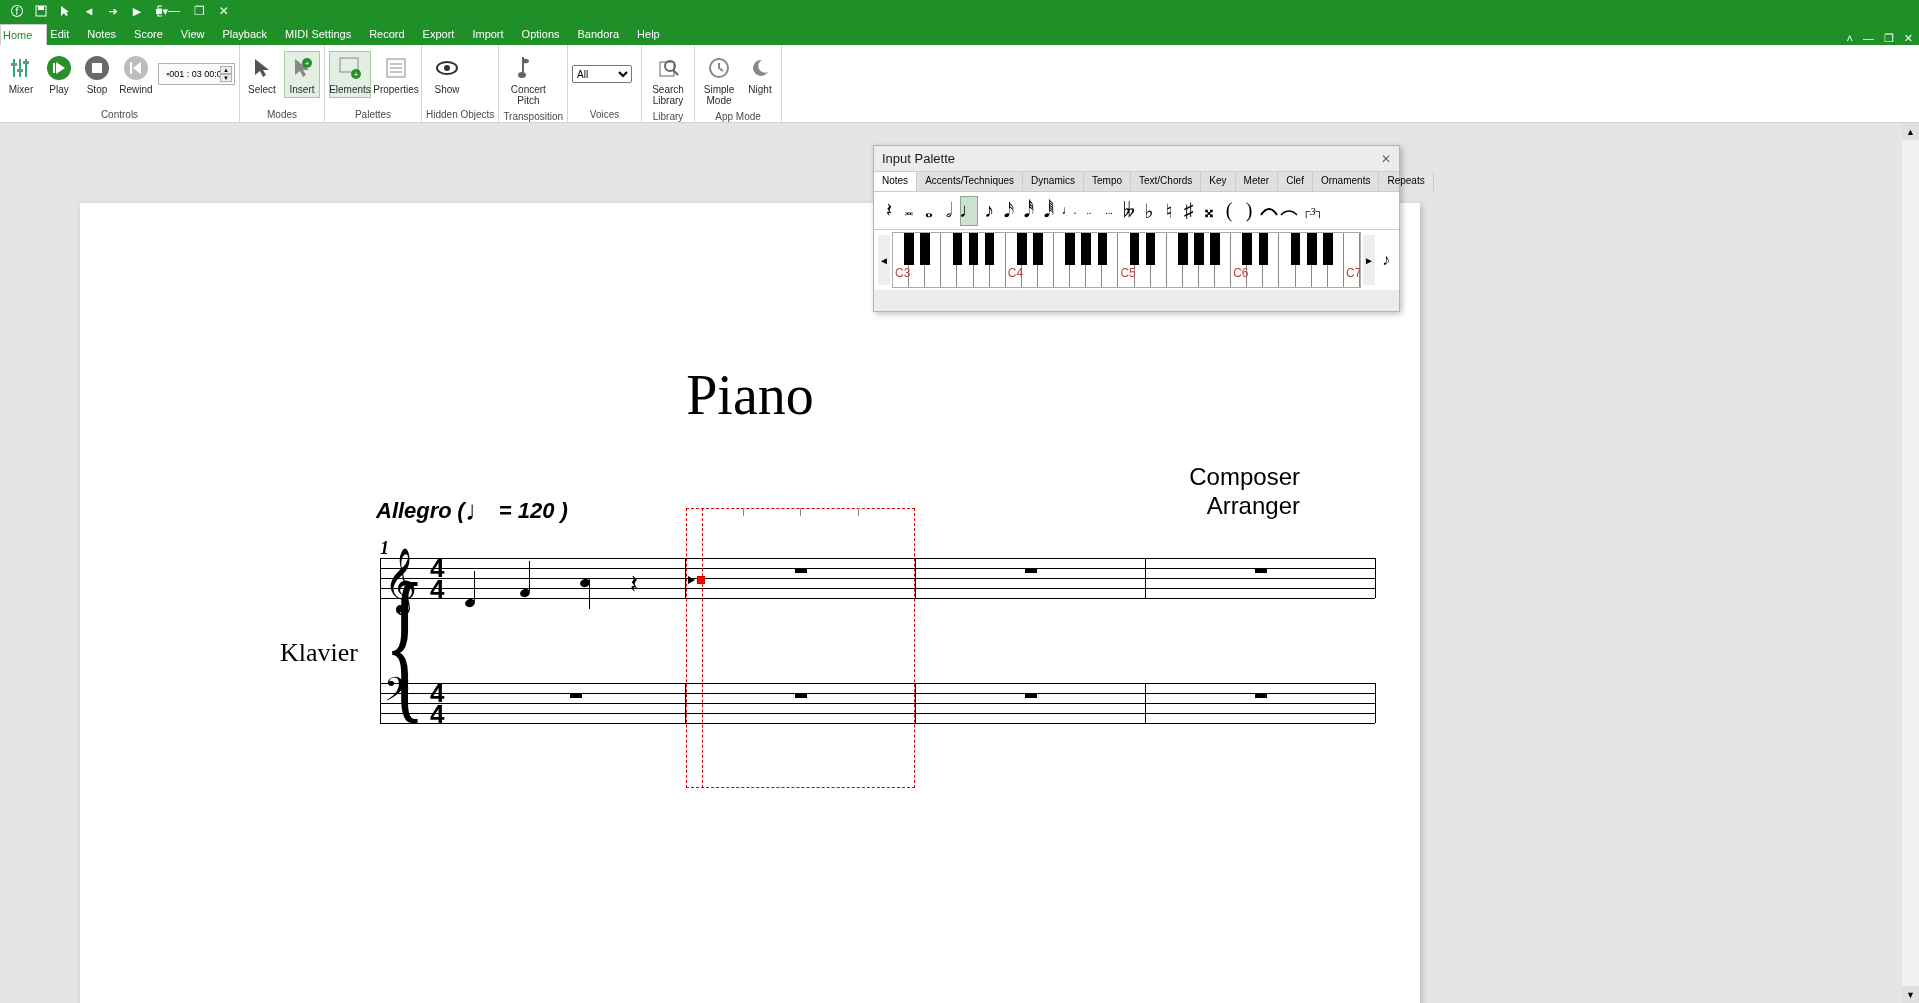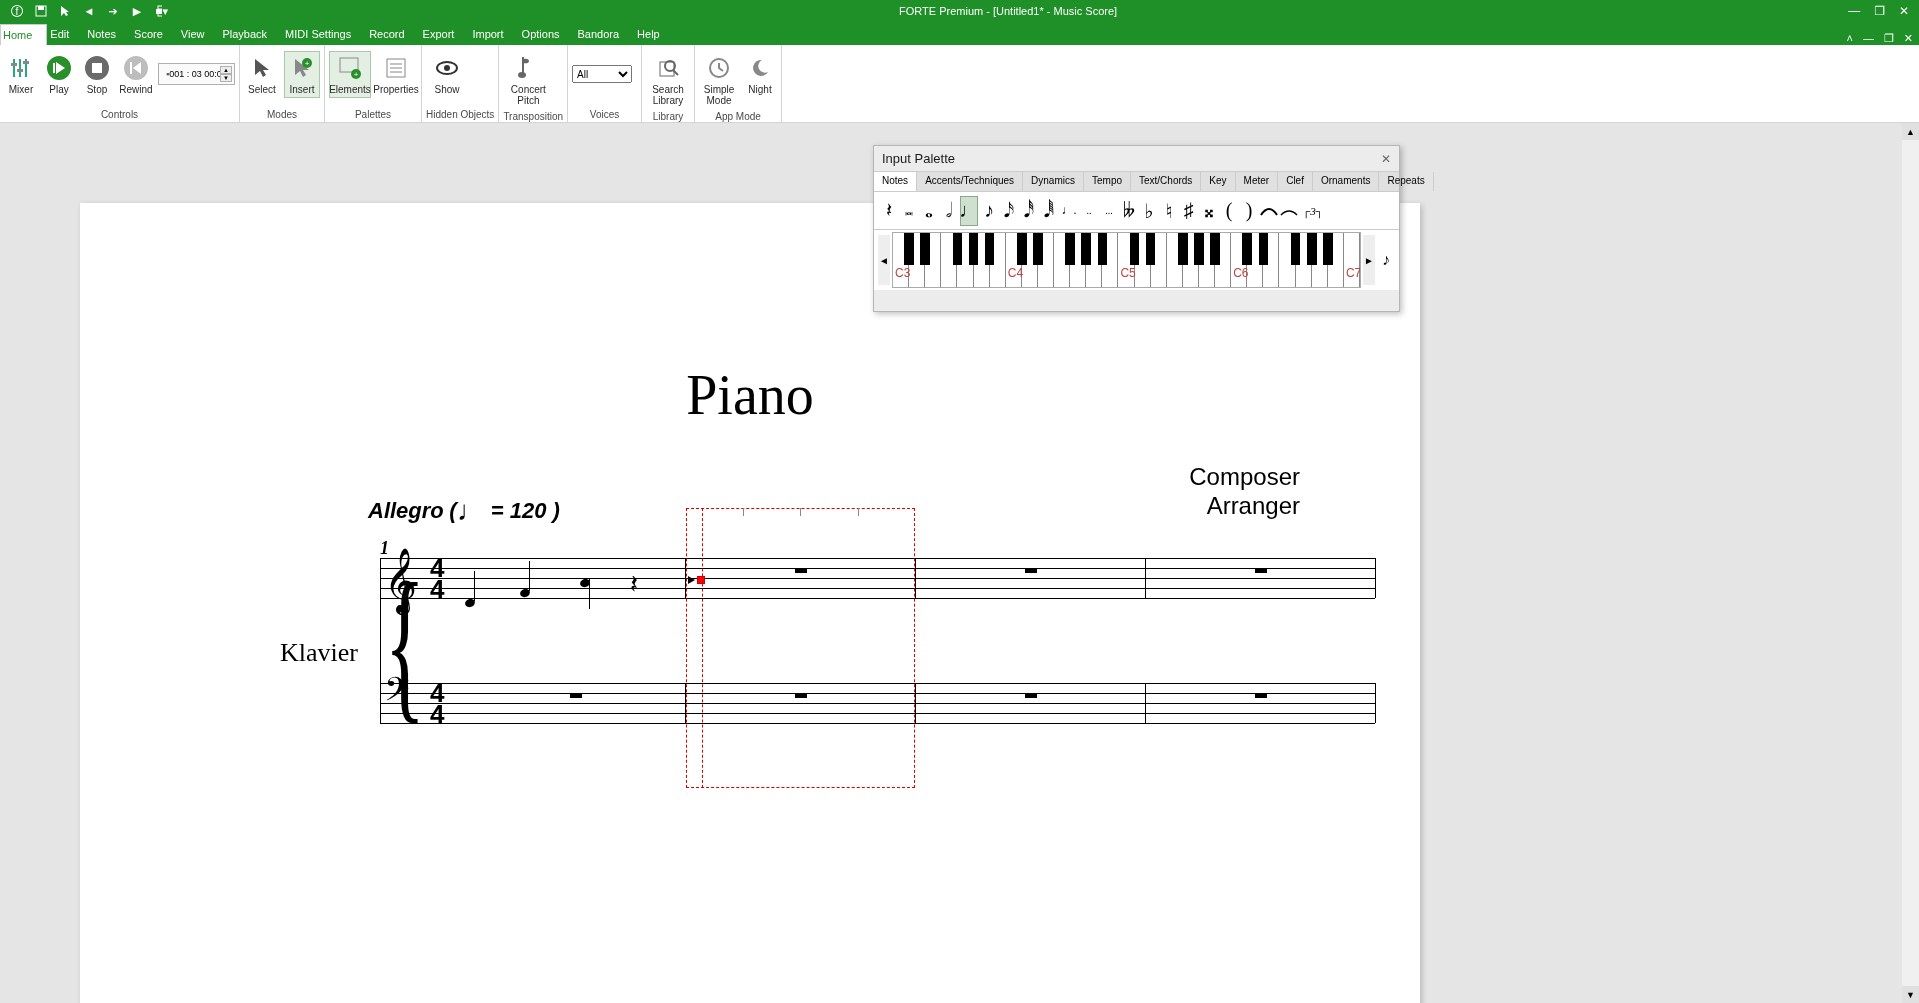--- a/index.html
+++ b/index.html
@@ -35,21 +35,21 @@
 
   
   .doc-area { position:absolute; top:123px; left:0; right:0; bottom:0; background:#e5e5e5; overflow:hidden; }
   .vscroll { position:absolute; right:0; top:0; bottom:0; width:17px; background:#f0f0f0; display:flex; flex-direction:column; }
   .vscroll .arrow { height:17px; background:#e0e0e0; display:flex; align-items:center; justify-content:center; font-size:9px; cursor:pointer; }
   .vscroll .track { flex:1; position:relative; }
   .page { position:absolute; left:80px; top:80px; width:1340px; height:1700px; background:#fff; box-shadow: 2px 2px 6px rgba(0,0,0,0.2); }
 
   .score-title { position:absolute; top:160px; left:0; width:100%; text-align:center; font-family:"Times New Roman", serif; font-size:56px; }
   .composer { position:absolute; top:260px; right:120px; text-align:right; font-family:"Times New Roman", serif; font-size:24px; line-height:1.2; }
-  .tempo { position:absolute; top:290px; left:288px; font-family:"Times New Roman", serif; font-style:italic; font-size:22px; font-weight:bold;}
+  .tempo { position:absolute; top:290px; left:296px; font-family:"Times New Roman", serif; font-style:italic; font-size:22px; font-weight:bold;}
   .tempo .note { font-style:normal; font-size:28px; position: relative; top:2px;}
   .instrument { position:absolute; top:435px; left:200px; font-family:"Times New Roman", serif; font-size:26px; }
   .measure-num { position:absolute; top:335px; left:300px; font-family:"Times New Roman",serif; font-style:italic; font-weight:bold; font-size:18px;}
 
   
   .grandstaff { position:absolute; top:355px; left:300px; width:995px; height:170px; }
   .staff { position:absolute; left:0; width:100%; height:40px; }
   .staff-line { position:absolute; left:0; right:0; height:1px; background:#000; }
   .treble .staff-line:nth-child(1){top:0;} .treble .staff-line:nth-child(2){top:10px;} .treble .staff-line:nth-child(3){top:20px;} .treble .staff-line:nth-child(4){top:30px;} .treble .staff-line:nth-child(5){top:40px;}
   .bass .staff-line:nth-child(1){top:0;} .bass .staff-line:nth-child(2){top:10px;} .bass .staff-line:nth-child(3){top:20px;} .bass .staff-line:nth-child(4){top:30px;} .bass .staff-line:nth-child(5){top:40px;}
@@ -109,21 +109,20 @@
       </span>
     <span class="qat-item">◄</span>
     <span class="qat-item">➔</span>
     <span class="qat-item">▶</span>
     <span class="qat-item"><svg width="14" height="12">
           <rect x="2" y="4" width="10" height="5" fill="#fff"></rect>
           <rect x="4" y="1" width="6" height="3" fill="none" stroke="#fff"></rect>
           <rect x="4" y="8" width="6" height="3" fill="none" stroke="#fff"></rect>
         </svg>▾</span>
   </div>
-  <div class="app-title">FORTE Premium - [Untitled1* - Music Score]</div>
   <div class="win-controls">
     <span>—</span>
     <span>❐</span>
     <span>✕</span>
   </div>
 </div>
 
 <div class="menubar">
   <div class="tab active">Home</div>
   <div class="tab">Edit</div>

